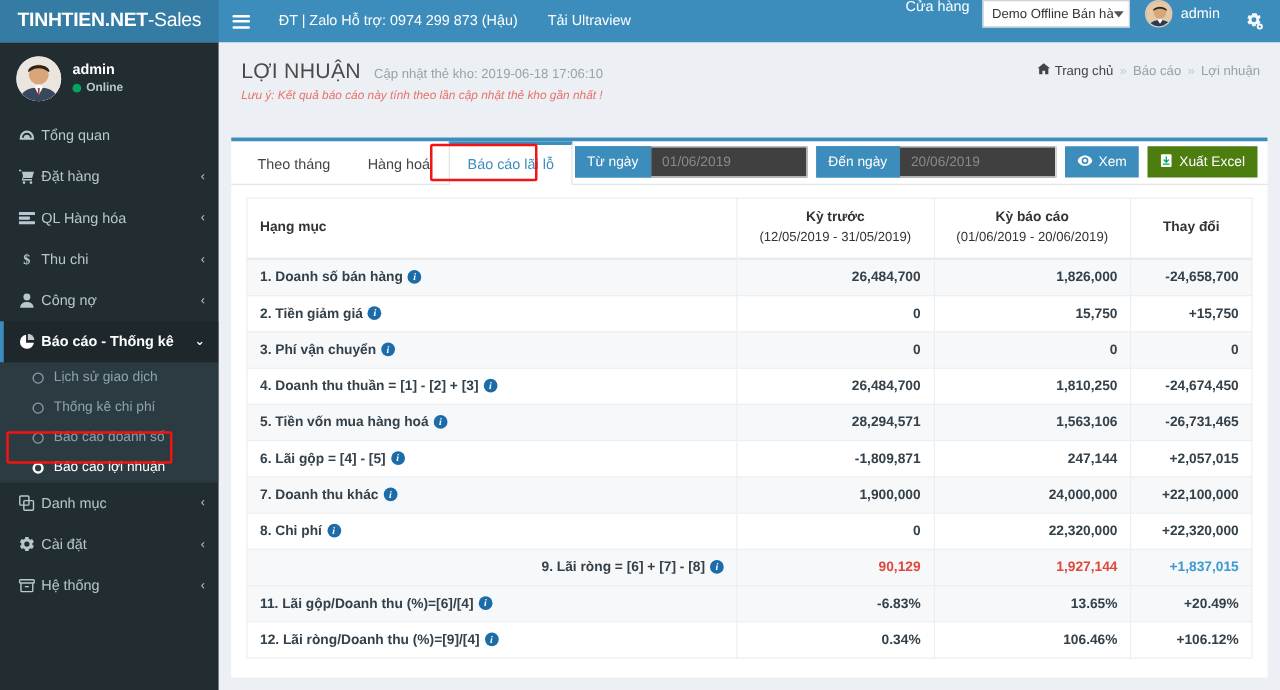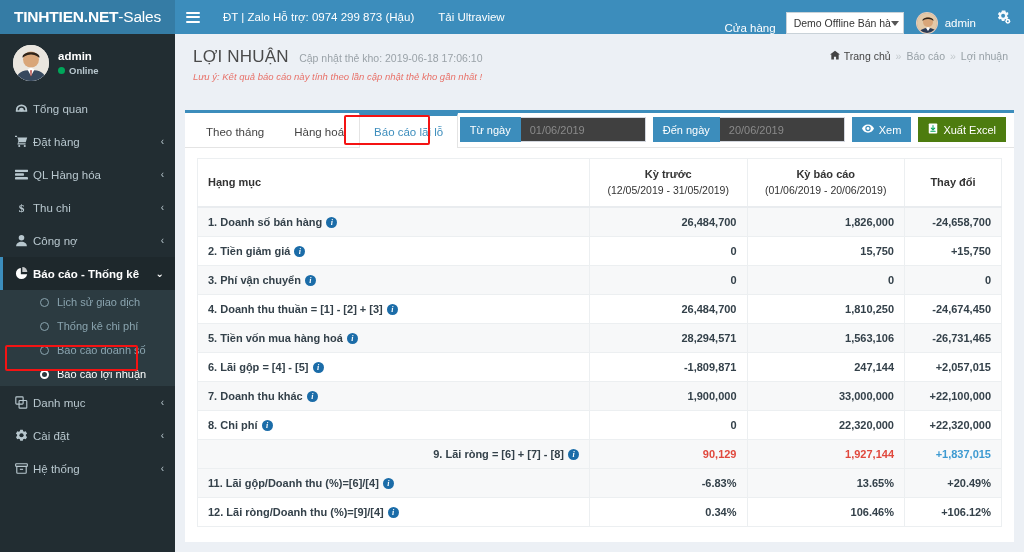--- a/index.html
+++ b/index.html
@@ -28,21 +28,21 @@
   .hamburger {
     width: 36px; height: 34px; display: flex; align-items: center; justify-content: center;
     color: #fff; font-size: 15px; cursor: pointer;
   }
   .hamburger .bars { display: inline-block; width: 14px; }
   .hamburger .bars i { display: block; height: 2px; background: #fff; margin: 2.5px 0; border-radius: 1px; }
   .top-link {
     color: #fff; font-size: 11.5px; padding: 0 12px; line-height: 34px;
     text-decoration: none; white-space: nowrap; cursor: pointer;
   }
-  .nav-right { display: flex; align-items: flex-end; gap: 0; padding-right: 4px; }
+  .nav-right { display: flex; align-items: flex-start; gap: 0; padding-right: 4px; }
   .store-label { color: #fff; font-size: 11.5px; padding: 0 10px; white-space: nowrap; }
   .store-select {
     width: 118px; height: 22px; background: #fff; border: 1px solid #c9d2d8;
     font-size: 10.5px; color: #333; display: flex; align-items: center;
     padding: 0 4px 0 7px; justify-content: space-between; cursor: pointer; overflow: hidden;
   }
   .store-select .val { white-space: nowrap; overflow: hidden; }
   .caret-dn { width: 0; height: 0; border-left: 4px solid transparent; border-right: 4px solid transparent; border-top: 5px solid #555; }
   .user-box { display: flex; align-items: center; gap: 7px; padding: 0 10px 0 12px; cursor: pointer; }
   .avatar-sm {
@@ -80,21 +80,21 @@
   .m-item .mi-label { flex: 1; white-space: nowrap; }
   .m-item .mi-arrow { font-size: 10px; color: #b8c7ce; }
   .m-item.active {
     background: #1e282c; color: #fff; font-weight: 700;
     border-left: 3px solid #3c8dbc; padding-left: 10px;
   }
   .m-item.active .mi-ico, .m-item.active .mi-arrow { color: #fff; }
 
   .submenu { list-style: none; background: #2c3b41; }
   .s-item {
-    display: flex; align-items: center; height: 24px; padding-left: 40px;
+    display: flex; align-items: center; height: 24px; padding-left: 26px;
     color: #8aa4af; font-size: 11px; cursor: pointer; gap: 8px; text-decoration: none;
   }
   .s-item .si-ico {
     width: 9px; height: 9px; border: 1.4px solid #8aa4af; border-radius: 50%; flex: none;
   }
   .s-item.sel { color: #fff; }
   .s-item.sel .si-ico { border-color: #fff; border-width: 2px; }
 
   .hl-box {
     position: absolute; border: 2.5px solid #f41313; border-radius: 2px;
@@ -517,21 +517,21 @@
             </tr>
             <tr>
               <td class="t-item"><span>6. Lãi gộp = [4] - [5]</span><span class="info-ico">i</span></td>
               <td class="t-num">-1,809,871</td>
               <td class="t-num">247,144</td>
               <td class="t-num pos">+2,057,015</td>
             </tr>
             <tr class="zebra">
               <td class="t-item"><span>7. Doanh thu khác</span><span class="info-ico">i</span></td>
               <td class="t-num">1,900,000</td>
-              <td class="t-num">33,000,000</td>
+              <td class="t-num">24,000,000</td>
               <td class="t-num pos">+22,100,000</td>
             </tr>
             <tr>
               <td class="t-item"><span>8. Chi phí</span><span class="info-ico">i</span></td>
               <td class="t-num">0</td>
               <td class="t-num">22,320,000</td>
               <td class="t-num pos">+22,320,000</td>
             </tr>
             <tr class="zebra red-row">
               <td class="t-item"><span>9. Lãi ròng = [6] + [7] - [8]</span><span class="info-ico">i</span></td>

